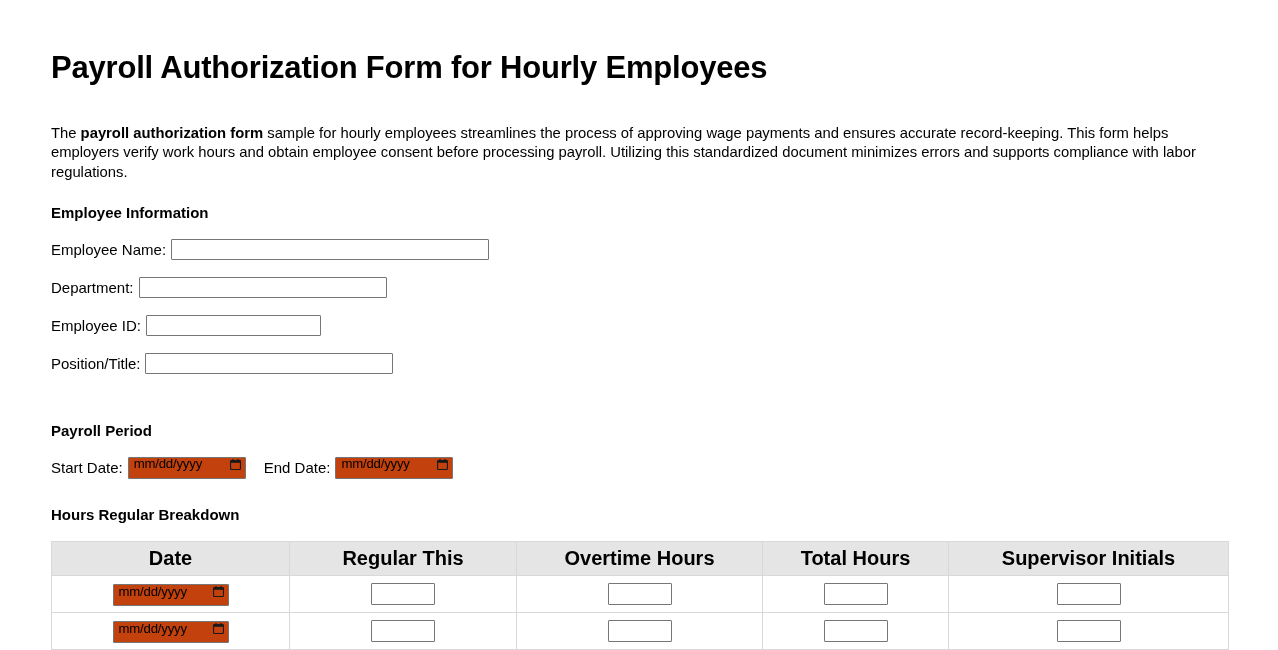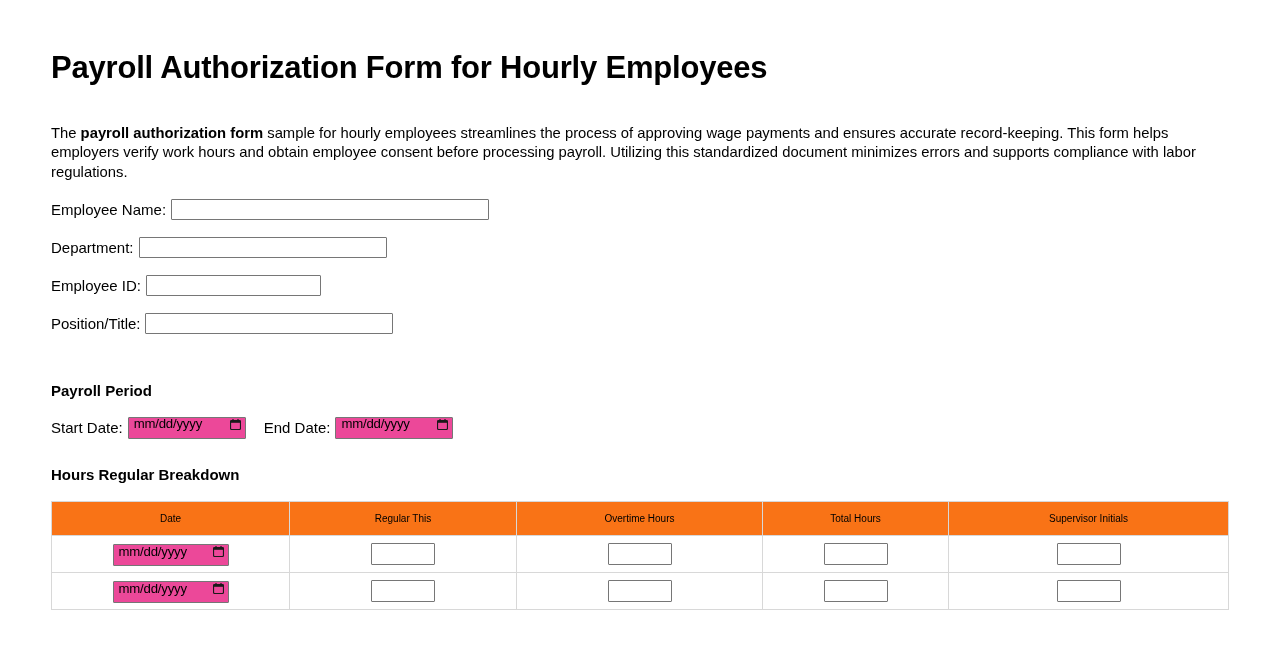--- a/index.html
+++ b/index.html
@@ -69,21 +69,21 @@
   input.w-dept  { width: 248px; margin-left: 5px; }
   input.w-pos   { width: 248px; margin-left: 5px; }
 
   
   .date-input {
     display: inline-flex;
     align-items: center;
     justify-content: space-between;
     border: 1px solid #767676;
     border-radius: 1px;
-    background: #ec4899;
+    background: #c2410c;
     height: 22px;
     padding: 0 4px 8px 5px;
     font-size: 13.2px;
     font-family: "Liberation Sans", sans-serif;
     color: #000;
     white-space: nowrap;
     cursor: default;
   }
   .date-input.big  { width: 118px; margin-left: 5px; }
   .date-input.cell { width: 116px; }
@@ -108,23 +108,23 @@
     width: 1177px;
     table-layout: fixed;
   }
   table.hours th,
   table.hours td {
     border: 1px solid #d8d8d8;
     text-align: center;
     vertical-align: middle;
   }
   table.hours th {
-    background: #f97316;
-    font-size: 10px;
-    font-weight: normal;
+    background: #e5e5e5;
+    font-size: 20px;
+    font-weight: bold;
     height: 34px;
     padding: 4px 6px;
   }
   table.hours td {
     height: 37px;
     padding: 4px 6px;
     background: #ffffff;
   }
   col.c-date { width: 238px; }
   col.c-reg  { width: 227px; }
@@ -139,20 +139,21 @@
 </style>
 </head>
 <body>
 
 <div class="page">
 
   <h1 class="doc-title">Payroll Authorization Form for Hourly Employees</h1>
 
   <p class="intro"><span>The </span><b>payroll authorization form</b><span> sample for hourly employees streamlines the process of approving wage payments and ensures accurate record-keeping. This form helps employers verify work hours and obtain employee consent before processing payroll. Utilizing this standardized document minimizes errors and supports compliance with labor regulations.</span></p>
 
+  <h2 class="section-title">Employee Information</h2>
 
   <div class="field-row">
     <span class="lbl">Employee Name:</span>
     <input class="w-name" type="text" value="" style="">
   </div>
 
   <div class="field-row">
     <span class="lbl">Department:</span>
     <input class="w-dept" type="text" value="" style="">
   </div>

